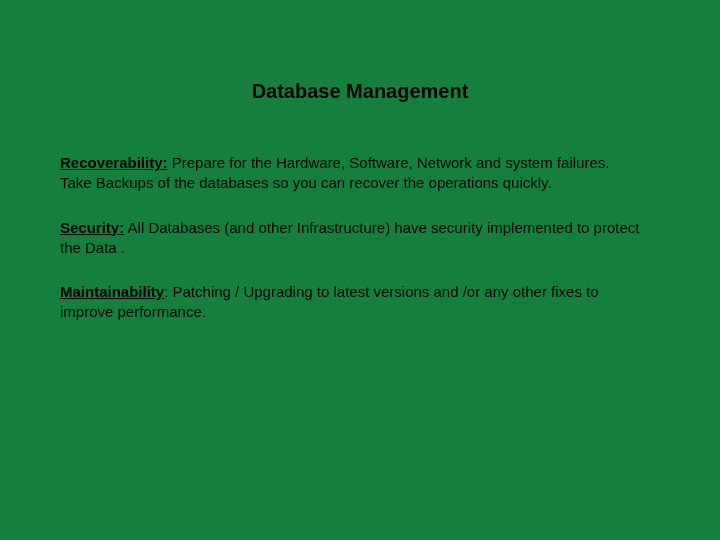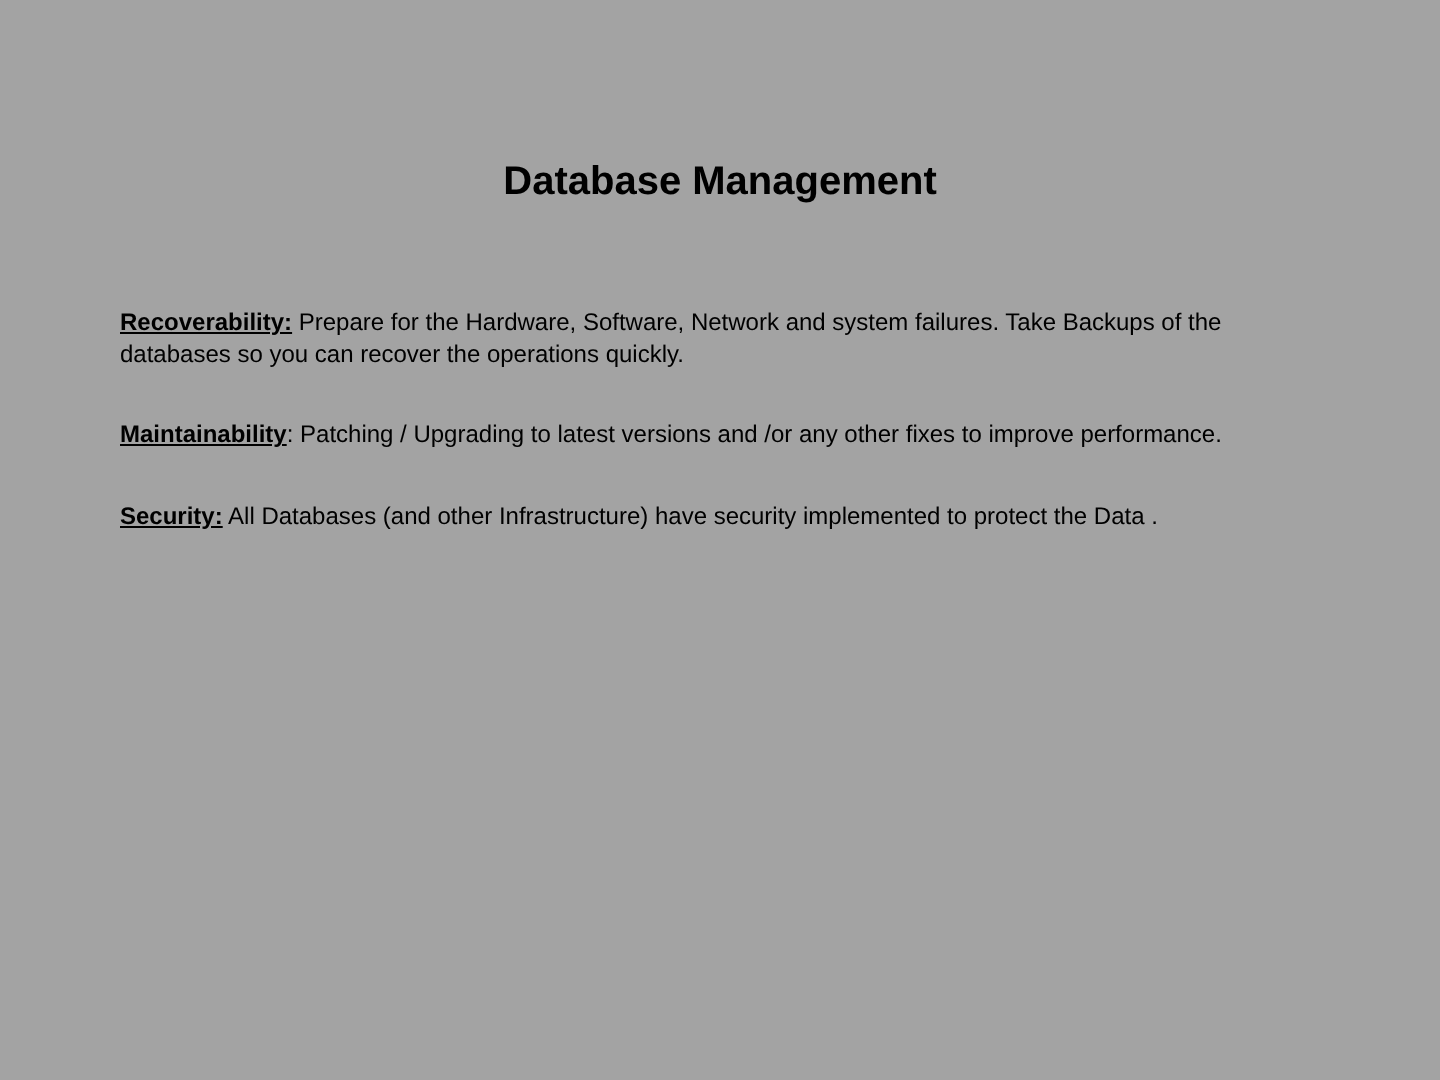--- a/index.html
+++ b/index.html
@@ -10,34 +10,34 @@
     html, body {
       width: 720px;
       height: 540px;
       background: #ffffff;
       font-family: Arial, Helvetica, sans-serif;
       overflow: hidden;
     }
     .slide {
       width: 720px;
       height: 540px;
-      background: #a3a3a3;
+      background: #15803d;
       position: relative;
       padding: 40px 60px 40px 60px;
     }
     .title {
       font-size: 20px;
       font-weight: bold;
       color: #000000;
       text-align: center;
       margin-top: 40px;
       margin-bottom: 50px;
     }
     .section {
-      font-size: 12px;
+      font-size: 15px;
       color: #000000;
       line-height: 1.35;
       margin-bottom: 24px;
       padding-right: 20px;
     }
     .section-heading {
       font-weight: bold;
       text-decoration: underline;
     }
   </style>
@@ -46,19 +46,19 @@
 
 <div class="slide">
   <h1 class="title">Database Management</h1>
 
   <div class="section">
     <span class="section-heading">Recoverability:</span><span> Prepare for the Hardware, Software, Network and system failures. Take Backups of the databases so you can recover the operations quickly.</span>
   </div>
 
 
   <div class="section">
-    <span class="section-heading">Maintainability</span><span>: Patching / Upgrading to latest versions and /or any other fixes to improve performance.</span>
+    <span class="section-heading">Security:</span><span> All Databases (and other Infrastructure) have security implemented to protect the Data .</span>
   </div>
 
   <div class="section">
-    <span class="section-heading">Security:</span><span> All Databases (and other Infrastructure) have security implemented to protect the Data .</span>
+    <span class="section-heading">Maintainability</span><span>: Patching / Upgrading to latest versions and /or any other fixes to improve performance.</span>
   </div>
 </div>
 
 </body></html>

